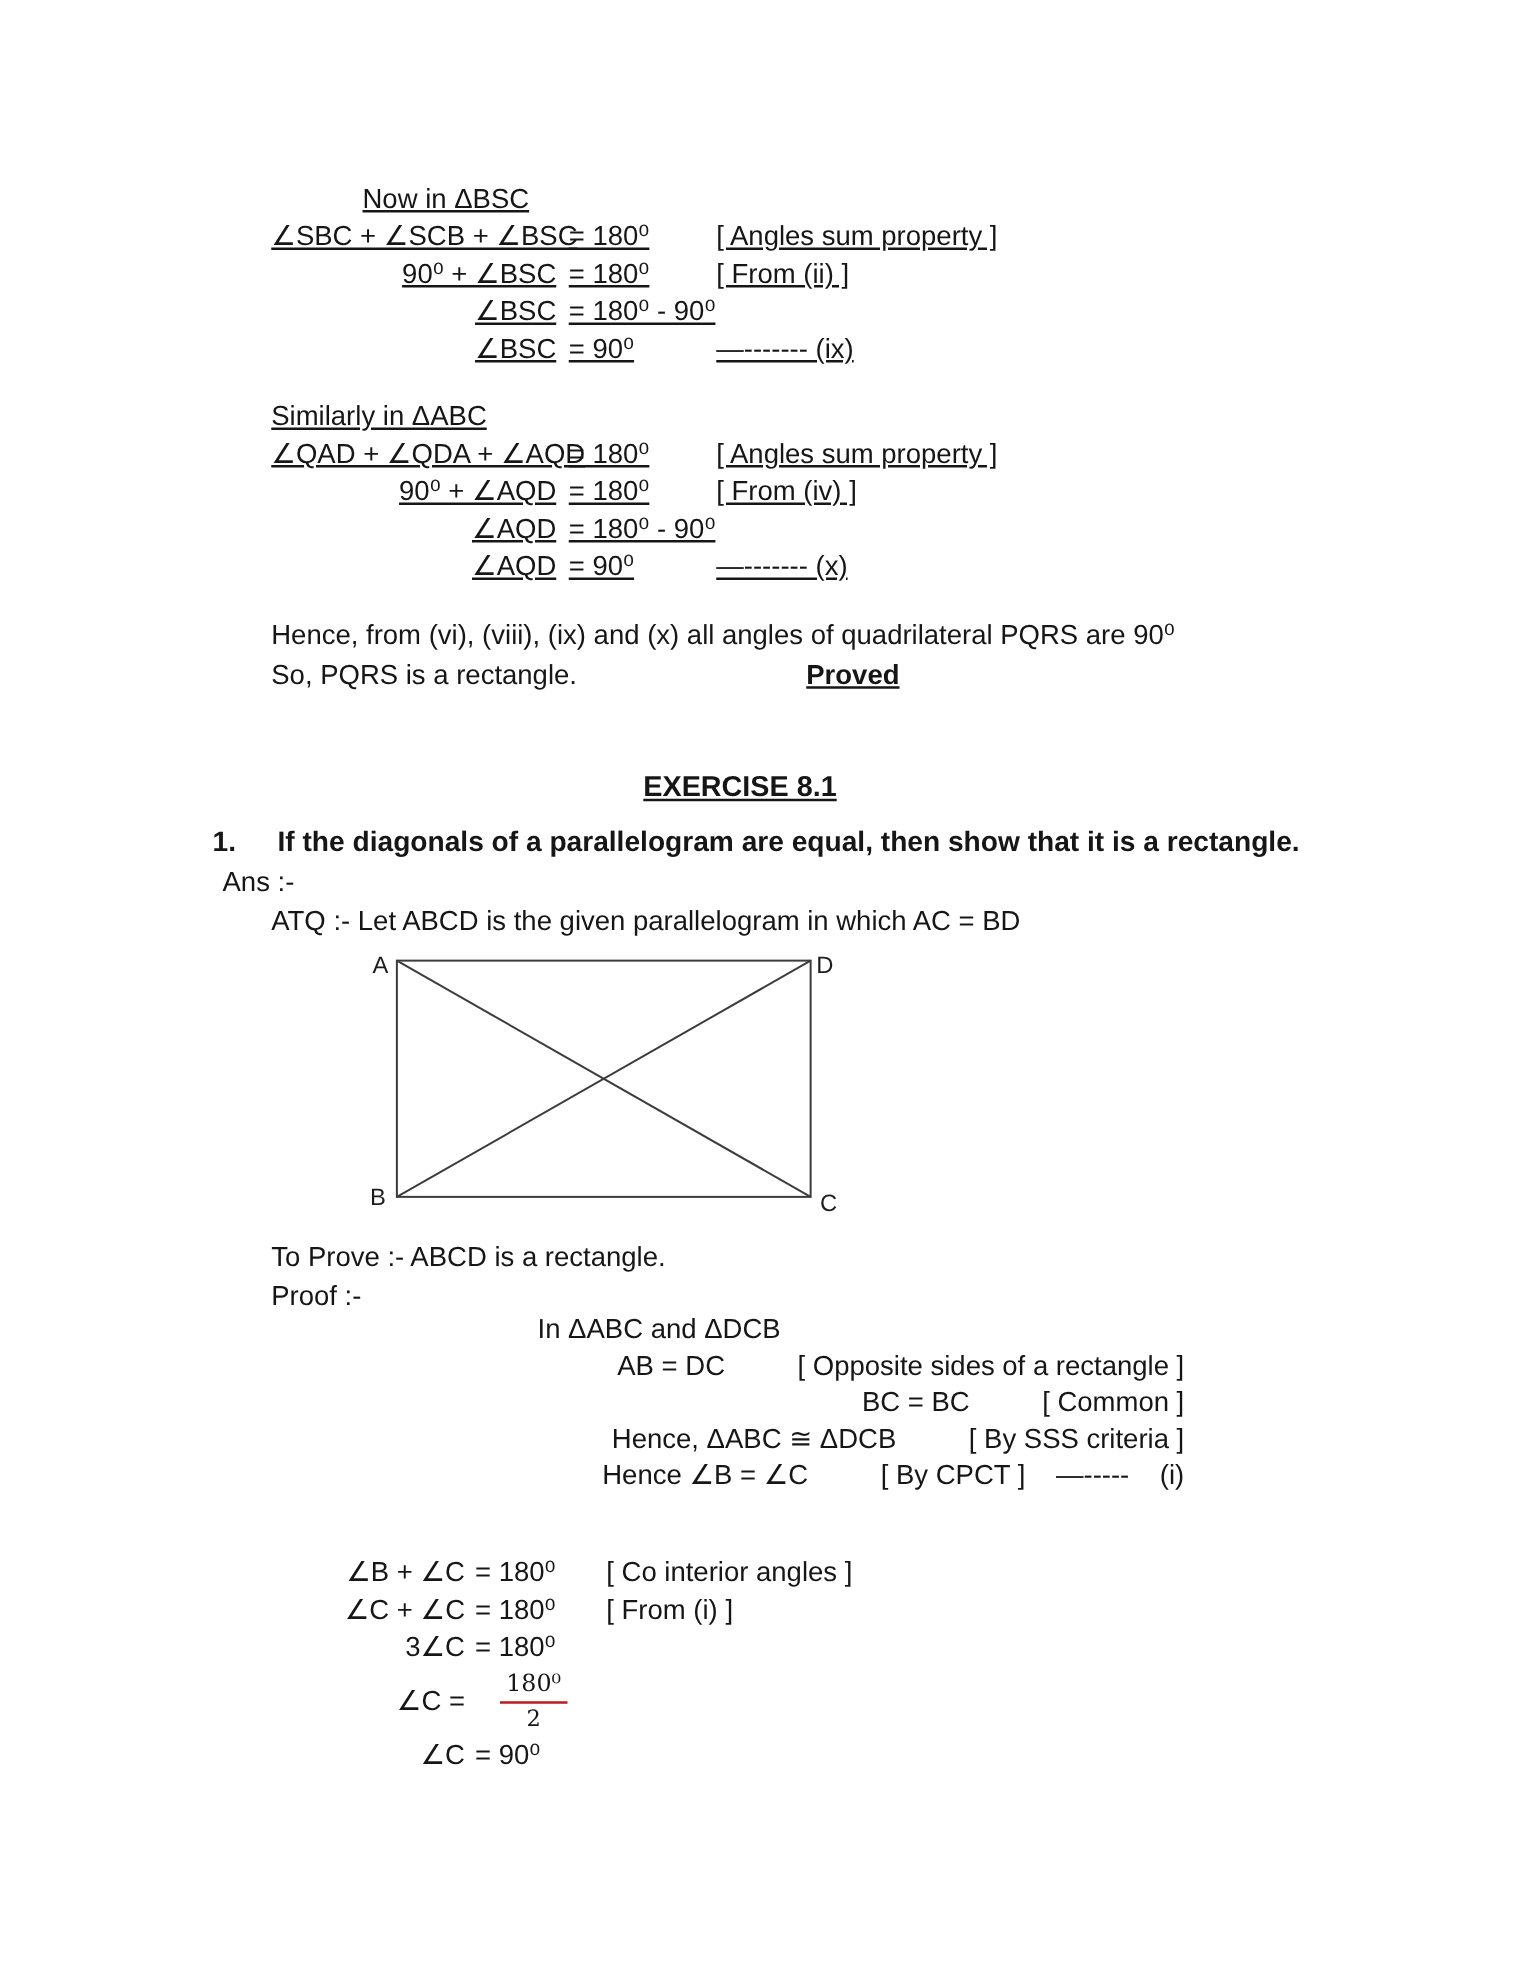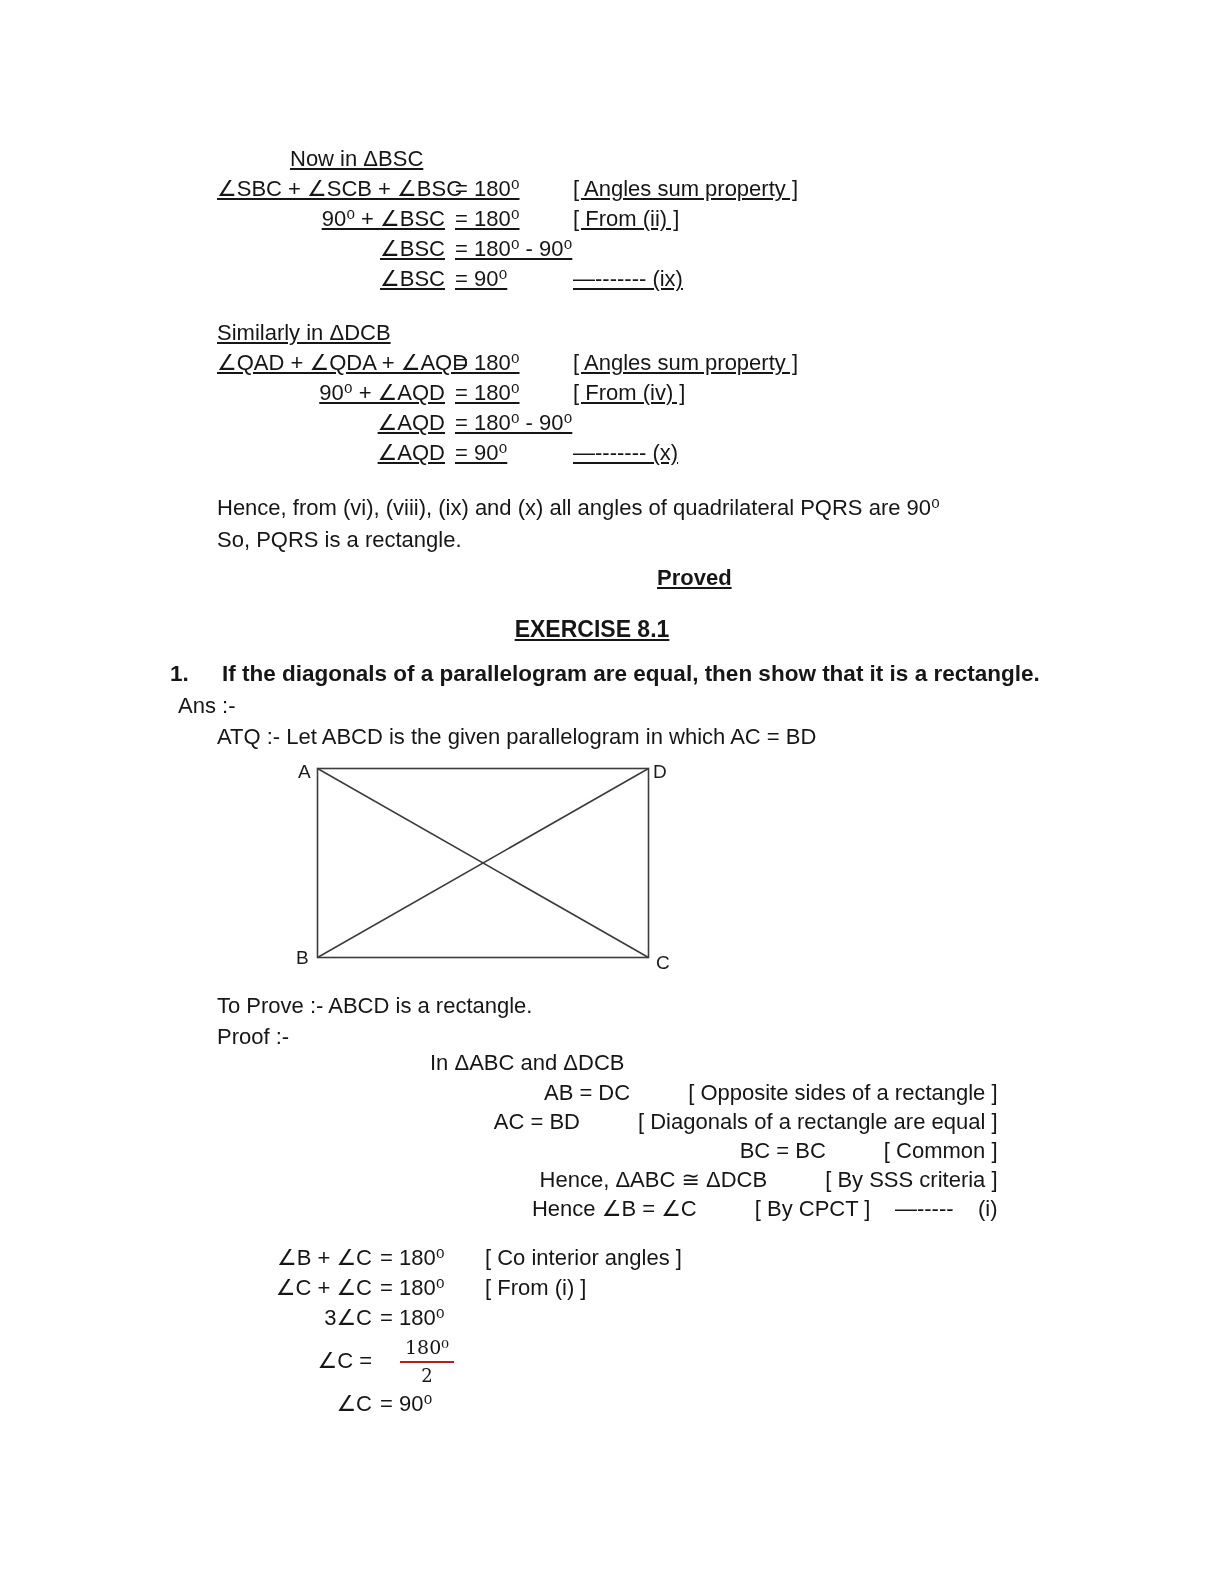--- a/index.html
+++ b/index.html
@@ -22,22 +22,22 @@
   .eqblock .heading.indent { margin-left: 73px; }
   .eqrow { display: flex; height: 30px; align-items: baseline; }
   .eqrow .lhs { width: 228px; text-align: right; white-space: pre; }
   .eqrow .eq  { margin-left: 10px; width: 118px; white-space: pre; }
   .eqrow .note { white-space: pre; }
 
   
   #conclusion { line-height: 32px; }
   #conclusion .line2 { position: relative; }
   #conclusion .proved {
-    position: absolute; left: 440px; top: 0;
-    font-weight: bold; text-decoration: underline; margin-top: 38px;
+    position: absolute; left: 428px; top: 0;
+    font-weight: bold; text-decoration: underline;
   }
 
   
   #ex-title {
     left: -20px; top: 616px; width: 1224px;
     text-align: center; font-weight: bold; font-size: 23px;
   }
   #ex-title span { text-decoration: underline; }
   #question { left: 170px; top: 661px; font-weight: bold; font-size: 22.5px; }
   #question .qnum { display: inline-block; width: 52px; }
@@ -94,21 +94,21 @@
     <span class="note"></span>
   </div>
   <div class="eqrow">
     <span class="lhs">∠BSC</span>
     <span class="eq">= 90⁰</span>
     <span class="note">—------- (ix)</span>
   </div>
 </div>
 
 <div class="abs eqblock" style="left:217px; top:318px;">
-  <div class="heading">Similarly in ΔDCB</div>
+  <div class="heading">Similarly in ΔABC</div>
   <div class="eqrow">
     <span class="lhs">∠QAD + ∠QDA + ∠AQD</span>
     <span class="eq">= 180⁰</span>
     <span class="note">[ Angles sum property ]</span>
   </div>
   <div class="eqrow">
     <span class="lhs">90⁰ + ∠AQD</span>
     <span class="eq">= 180⁰</span>
     <span class="note">[ From (iv) ]</span>
   </div>
@@ -159,25 +159,20 @@
 <div class="abs" style="left:217px; top:1024px;">Proof :-</div>
 
 <div id="proofblock" class="abs" style="left:217px; top:1048px;">
   <div class="intro">In ΔABC and ΔDCB</div>
   <div class="prow">
     <span class="plhs">AB = DC</span>
     <span class="pnote">[ Opposite sides of a rectangle ]</span>
     <span class="pref"></span>
   </div>
   <div class="prow">
-    <span class="plhs">AC = BD</span>
-    <span class="pnote">[ Diagonals of a rectangle are equal ]</span>
-    <span class="pref"></span>
-  </div>
-  <div class="prow">
     <span class="plhs">BC = BC</span>
     <span class="pnote">[ Common ]</span>
     <span class="pref"></span>
   </div>
   <div class="prow">
     <span class="plhs">Hence, ΔABC ≅ ΔDCB</span>
     <span class="pnote">[ By SSS criteria ]</span>
     <span class="pref"></span>
   </div>
   <div class="prow">

